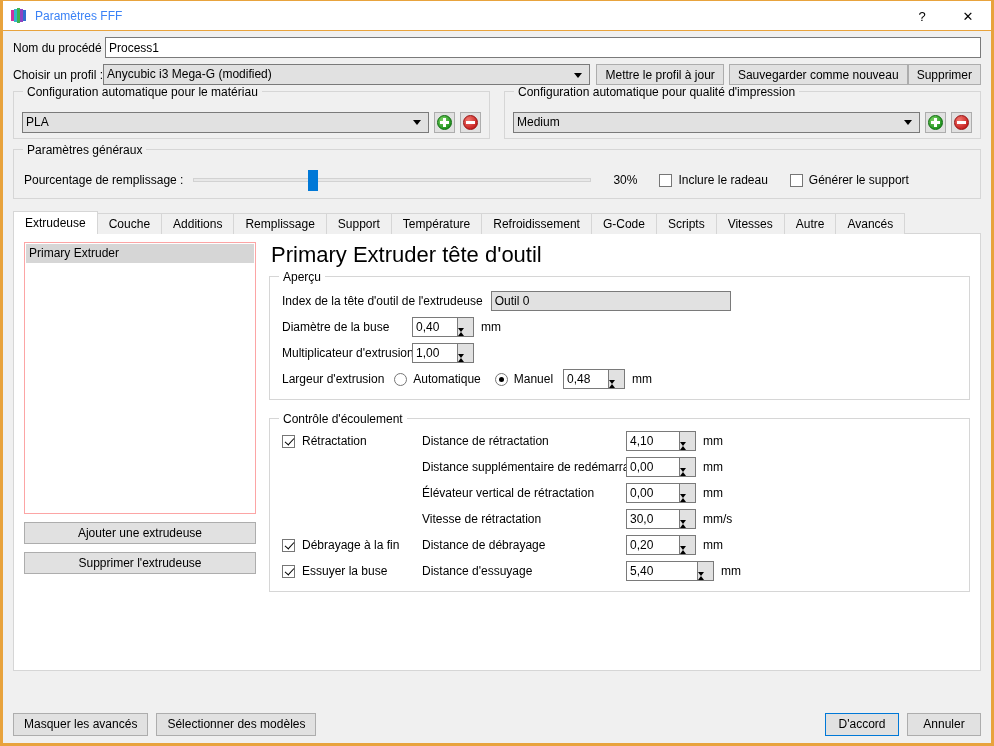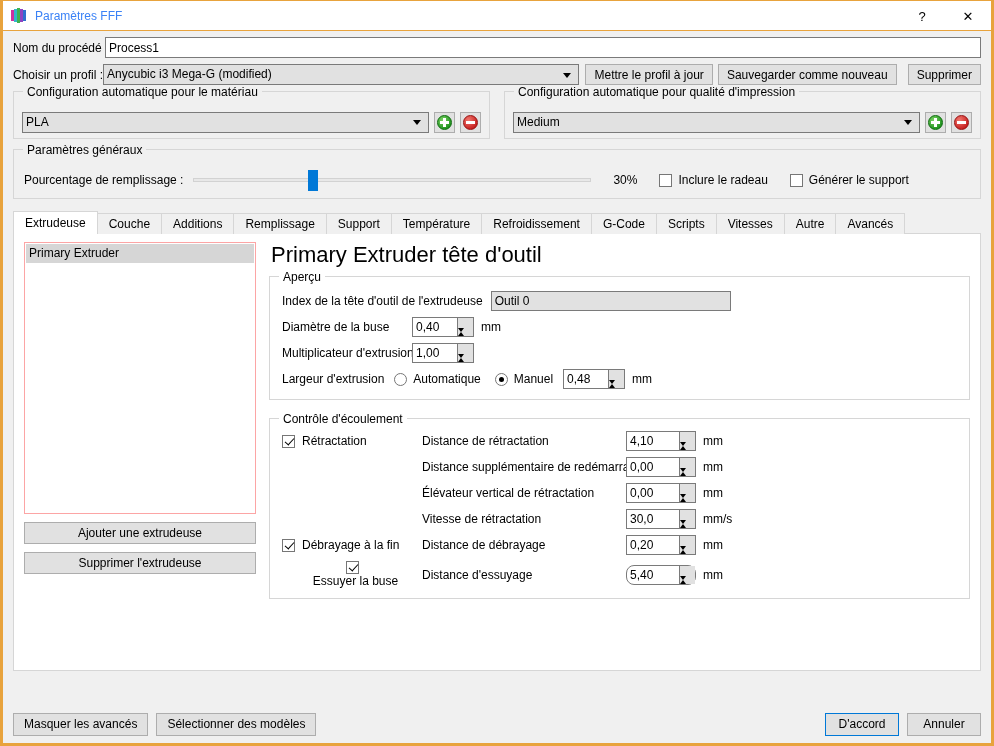--- a/index.html
+++ b/index.html
@@ -436,21 +436,21 @@
     <input class="txtinput" style="flex: 1 1 0%;" value="Process1">
   </div>
   <div class="row">
     <div class="lbl" style="width:92px;">Choisir un profil :</div>
     <div class="combo" style="width:531px;">
       <span>Anycubic i3 Mega-G (modified)</span>
       <span class="arrow"></span>
     </div>
     <button class="btn" style="margin-left:6px;">Mettre le profil à jour</button>
     <button class="btn" style="margin-left:5px;">Sauvegarder comme nouveau</button>
-    <button class="btn" style="margin-left:11px;width:74px;">Supprimer</button>
+    <button class="btn" style="margin-left:0;width:74px;">Supprimer</button>
   </div>
 </div>
 
 <div class="autoconfig-wrap">
   <div class="group autoconfig">
     <div class="caption">Configuration automatique pour le matériau</div>
     <div class="combo" style="flex:1;">
       <span>PLA</span>
       <span class="arrow"></span>
     </div>
@@ -655,26 +655,26 @@
             <span class="val">0,20</span>
             <span class="arrows">
               <span><i class="tri-up"></i></span>
               <span><i class="tri-dn"></i></span>
             </span>
           </div>
           <span class="unit">mm</span>
         </div>
 
         <div class="frow">
-          <span style="display:flex;align-items:center;width:140px;flex-direction:column;">
+          <span style="display:flex;align-items:flex-end;width:140px;">
             <span class="checkbox checked" id="wipe-cb"></span>
             <span style="margin-left:7px;">Essuyer la buse</span>
           </span>
           <span class="fname" style="width:204px;">Distance d'essuyage</span>
-          <div class="spin" style="width:70px;border-radius:8px;">
+          <div class="spin" style="width:88px;">
             <span class="val">5,40</span>
             <span class="arrows">
               <span><i class="tri-up"></i></span>
               <span><i class="tri-dn"></i></span>
             </span>
           </div>
           <span class="unit">mm</span>
         </div>
 
       </div>

